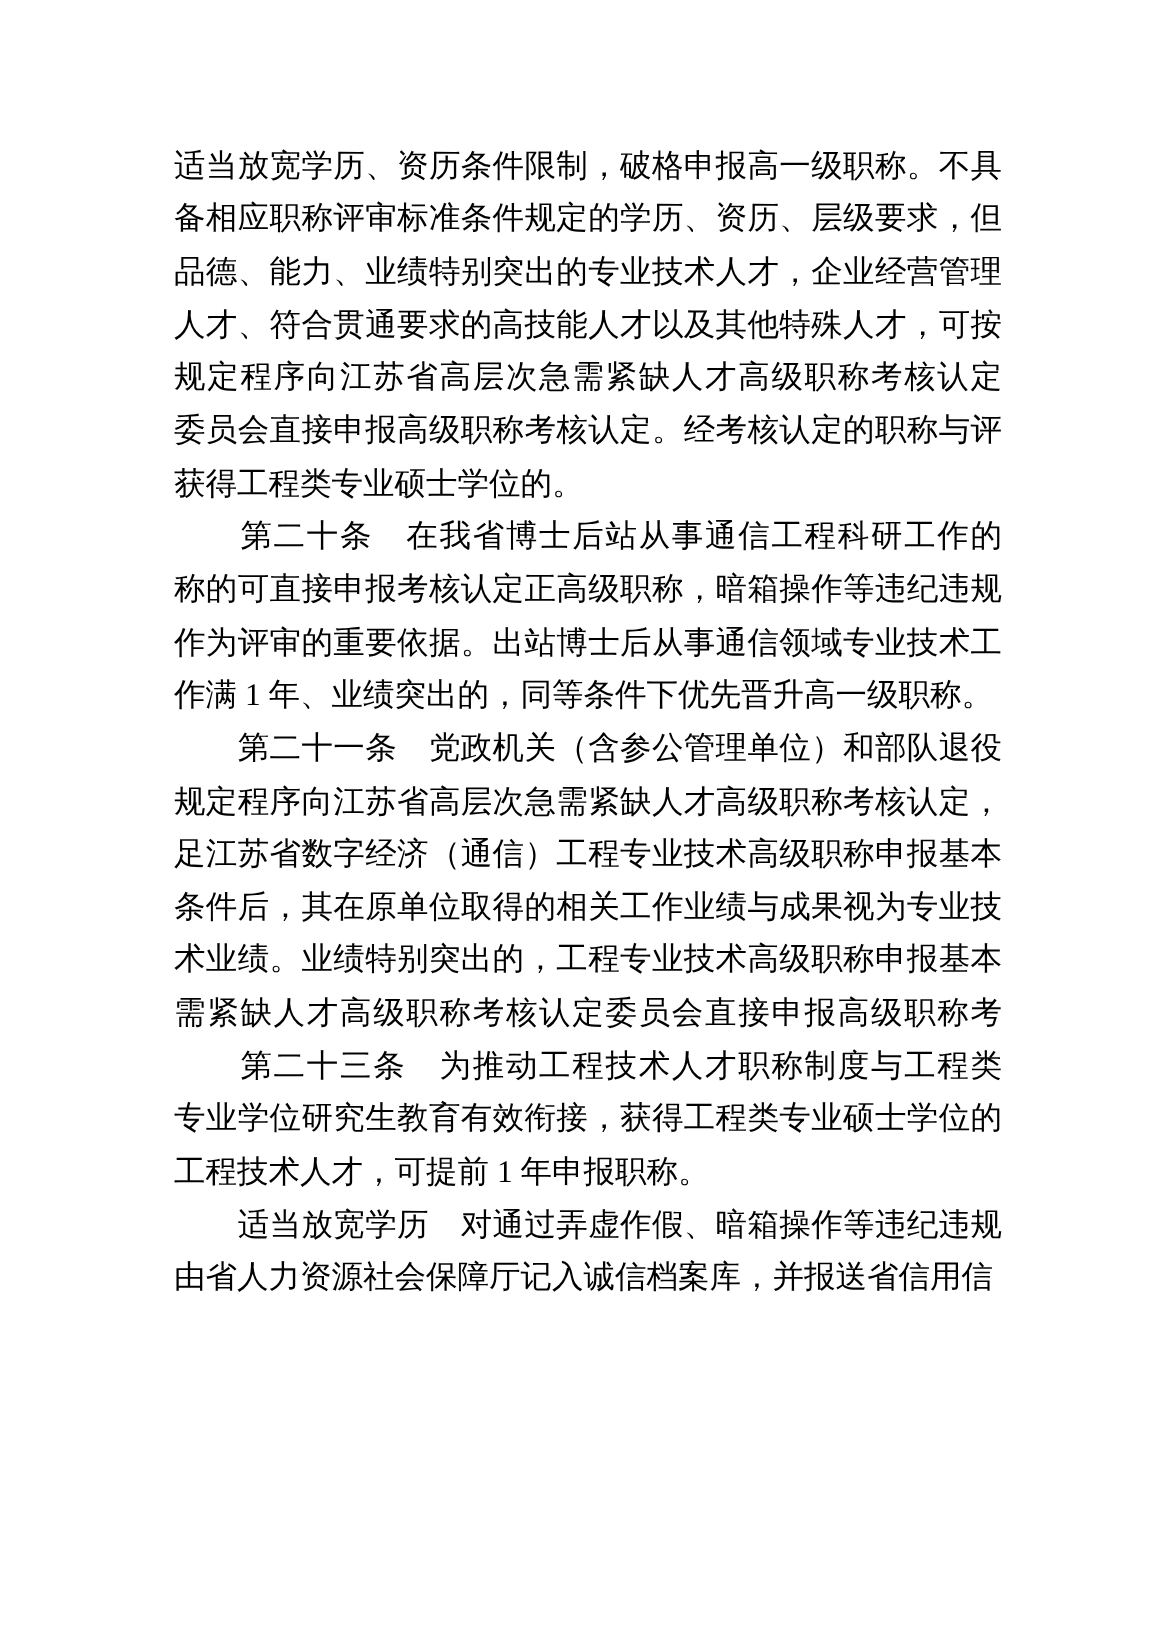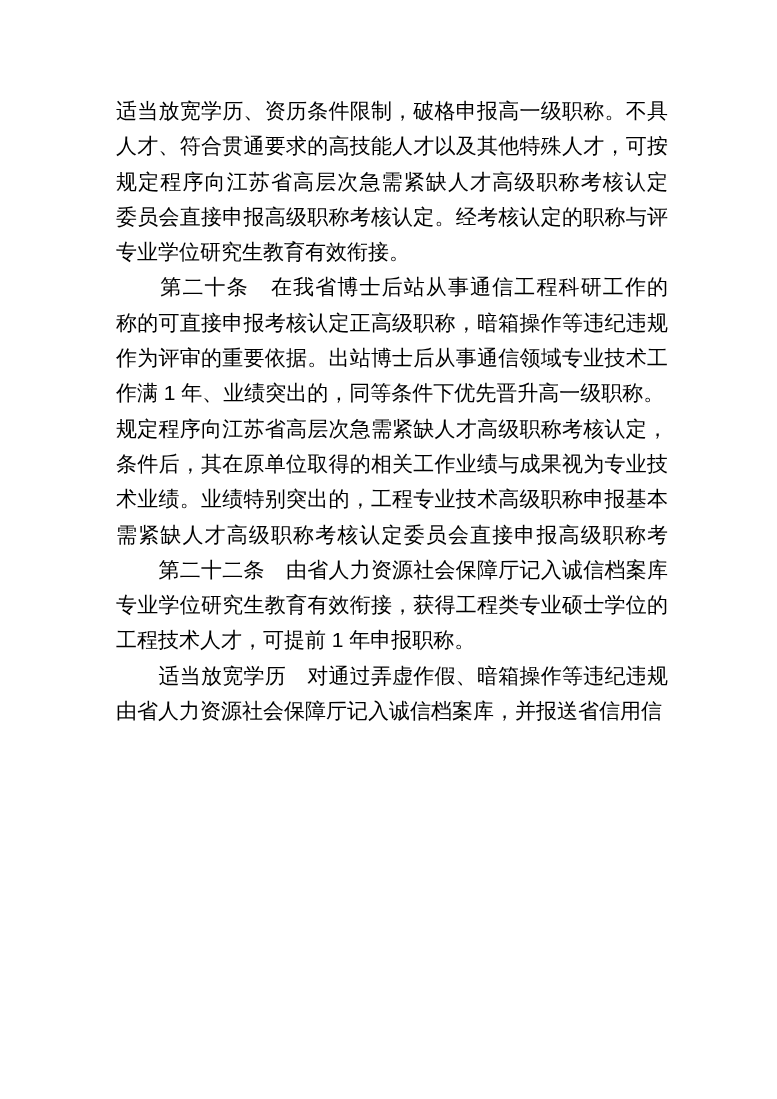--- a/index.html
+++ b/index.html
@@ -32,52 +32,56 @@
   }
   .line {
     font-size: 21px;
     line-height: 35.3px;
     height: 35.3px;
     color: #000000;
     text-align: justify;
     text-align-last: justify;
     text-justify: inter-character;
     overflow: hidden;
-    font-family: Liberation Sans, sans-serif;
+    font-family: Liberation Serif, serif;
   }
   .line.last {
     text-align-last: left;
   }
 </style>
 </head>
 <body>
 
 <div class="page">
   <div class="text-block">
       <div class="para">
         <div class="line">适当放宽学历、资历条件限制，破格申报高一级职称。不具</div>
+        <div class="line">备相应职称评审标准条件规定的学历、资历、层级要求，但</div>
+        <div class="line">品德、能力、业绩特别突出的专业技术人才，企业经营管理</div>
         <div class="line">人才、符合贯通要求的高技能人才以及其他特殊人才，可按</div>
         <div class="line">规定程序向江苏省高层次急需紧缺人才高级职称考核认定</div>
         <div class="line">委员会直接申报高级职称考核认定。经考核认定的职称与评</div>
-        <div class="line last">专业学位研究生教育有效衔接。</div>
+        <div class="line last">获得工程类专业硕士学位的。</div>
       </div>
       <div class="para">
         <div class="line">　　第二十条　在我省博士后站从事通信工程科研工作的</div>
         <div class="line">称的可直接申报考核认定正高级职称，暗箱操作等违纪违规行</div>
         <div class="line">作为评审的重要依据。出站博士后从事通信领域专业技术工</div>
         <div class="line last">作满 1 年、业绩突出的，同等条件下优先晋升高一级职称。</div>
       </div>
       <div class="para">
+        <div class="line">　　第二十一条　党政机关（含参公管理单位）和部队退役</div>
         <div class="line">规定程序向江苏省高层次急需紧缺人才高级职称考核认定，满</div>
+        <div class="line">足江苏省数字经济（通信）工程专业技术高级职称申报基本</div>
         <div class="line">条件后，其在原单位取得的相关工作业绩与成果视为专业技</div>
         <div class="line">术业绩。业绩特别突出的，工程专业技术高级职称申报基本</div>
         <div class="line">需紧缺人才高级职称考核认定委员会直接申报高级职称考</div>
       </div>
       <div class="para">
-        <div class="line">　　第二十二条　由省人力资源社会保障厅记入诚信档案库</div>
+        <div class="line">　　第二十三条　为推动工程技术人才职称制度与工程类</div>
         <div class="line">专业学位研究生教育有效衔接，获得工程类专业硕士学位的</div>
         <div class="line last">工程技术人才，可提前 1 年申报职称。</div>
       </div>
       <div class="para">
         <div class="line">　　适当放宽学历　对通过弄虚作假、暗箱操作等违纪违规行</div>
         <div class="line last">由省人力资源社会保障厅记入诚信档案库，并报送省信用信</div>
       </div>
     </div>
 </div>
 

